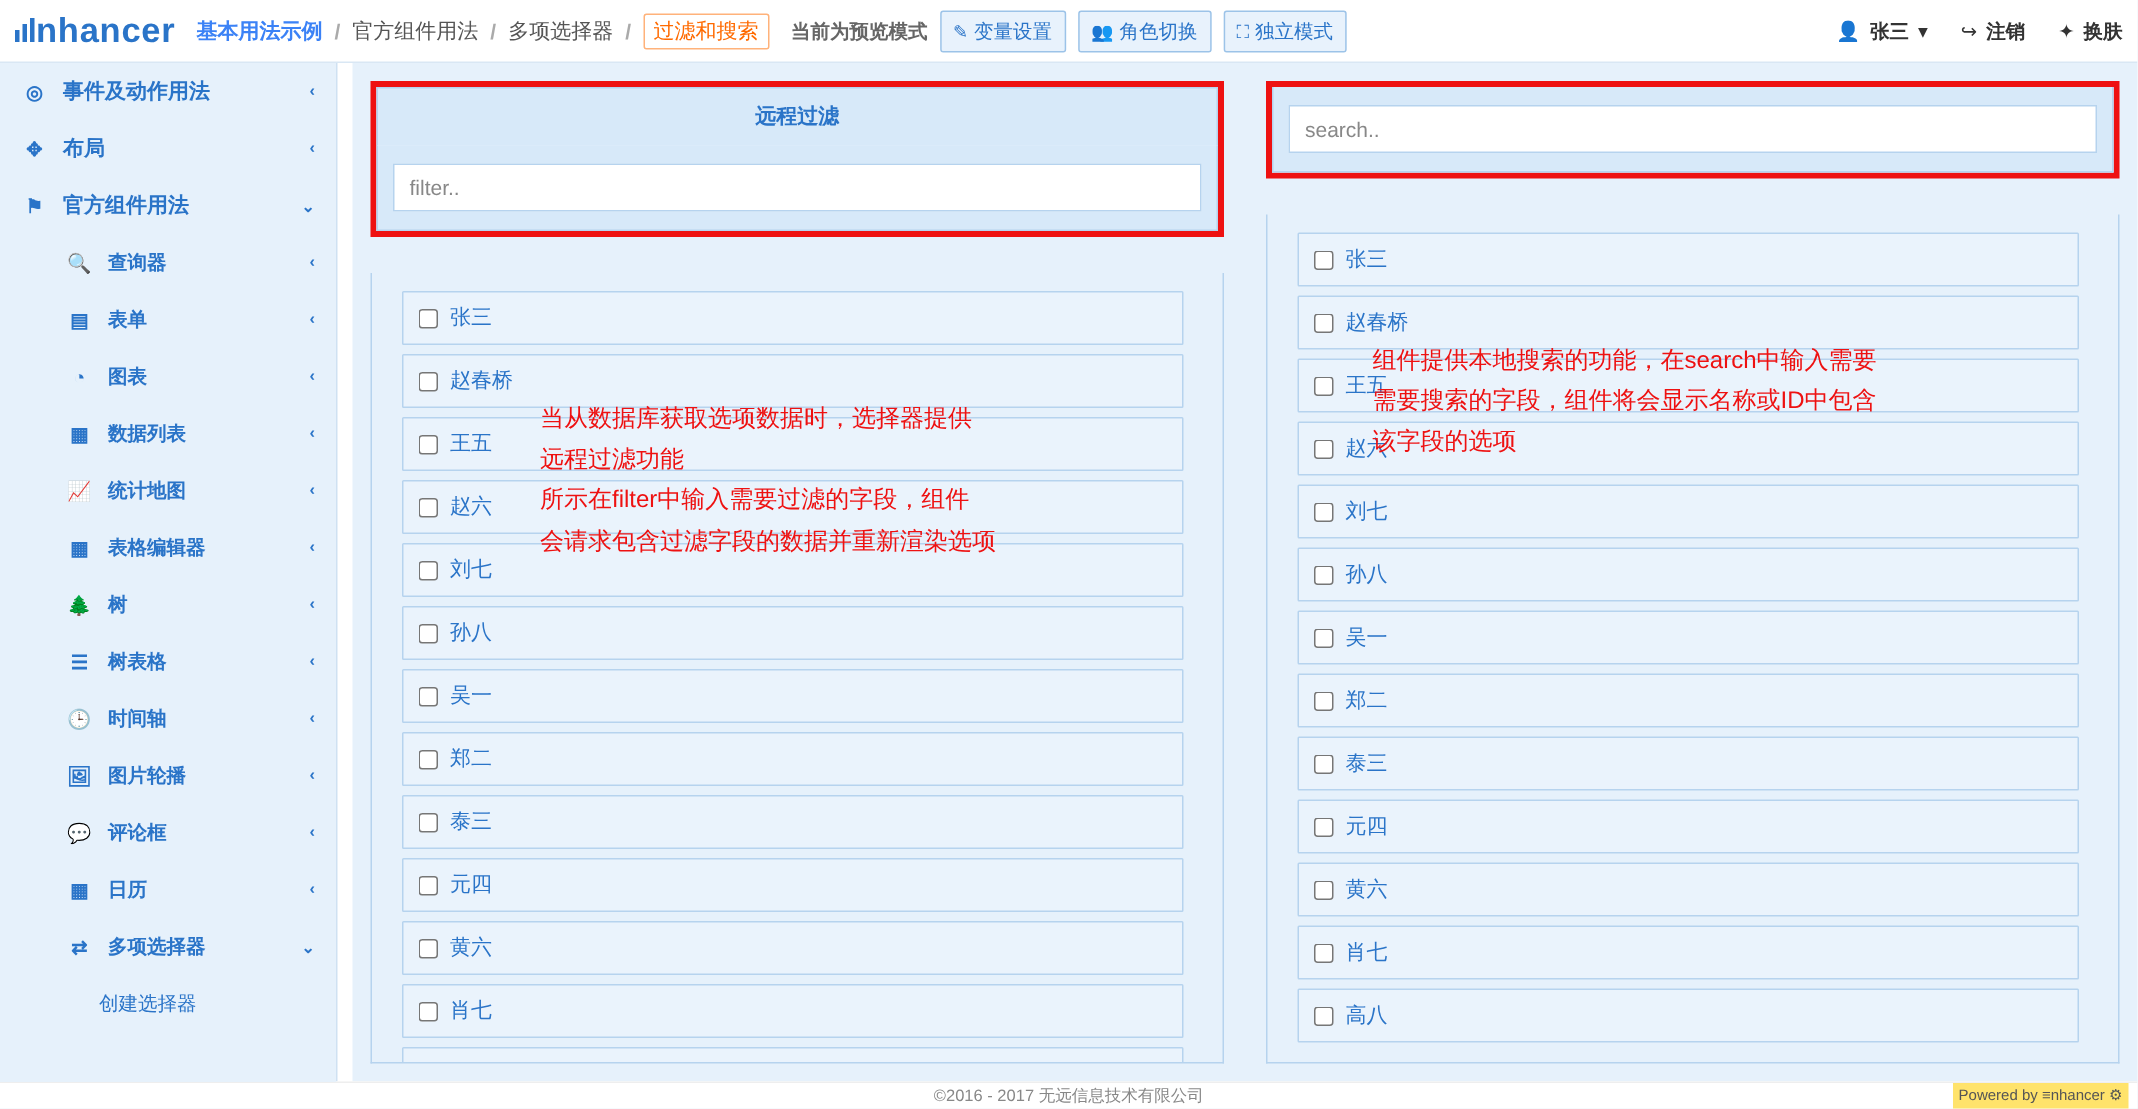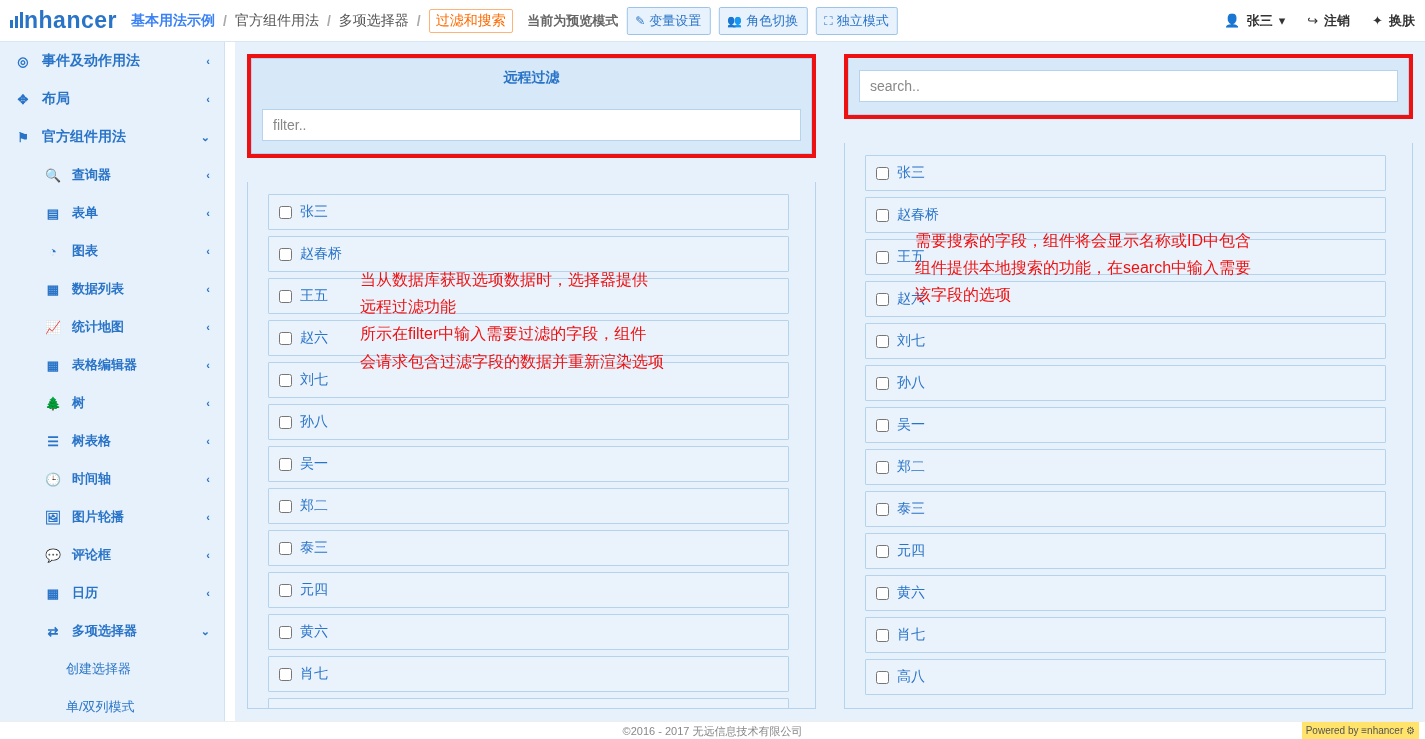--- a/index.html
+++ b/index.html
@@ -197,23 +197,20 @@
       </div>
     <div class="side-item lvl2 expand-head">
         <span class="side-ico">⇄</span>
         <span>多项选择器</span>
         <span class="caret">⌄</span>
       </div>
 
     <div class="side-item lvl3">
         <span>创建选择器</span>
       </div>
-    <div class="side-item lvl3">
-        <span>单/双列模式</span>
-      </div>
 
     <div class="collapser">«</div>
   </div>
 
   <div class="main">
 
     <div class="panel">
       <div class="red-box">
         <div class="panel-head">远程过滤</div>
         <div class="panel-search">
@@ -339,22 +336,22 @@
             <div class="opt">
               <input type="checkbox" style="">
               <span class="opt-label">肖七</span>
             </div>
             <div class="opt">
               <input type="checkbox" style="">
               <span class="opt-label">高八</span>
             </div>
           </div>
         <div class="overlay-note" style="top:84px;left:70px;">
+          <div>组件提供本地搜索的功能，在search中输入需要</div>
           <div>需要搜索的字段，组件将会显示名称或ID中包含</div>
-          <div>组件提供本地搜索的功能，在search中输入需要</div>
           <div>该字段的选项</div>
         </div>
       </div>
     </div>
 
   </div>
 </div>
 
 <div class="footer">
   <span>©2016 - 2017 无远信息技术有限公司</span>

